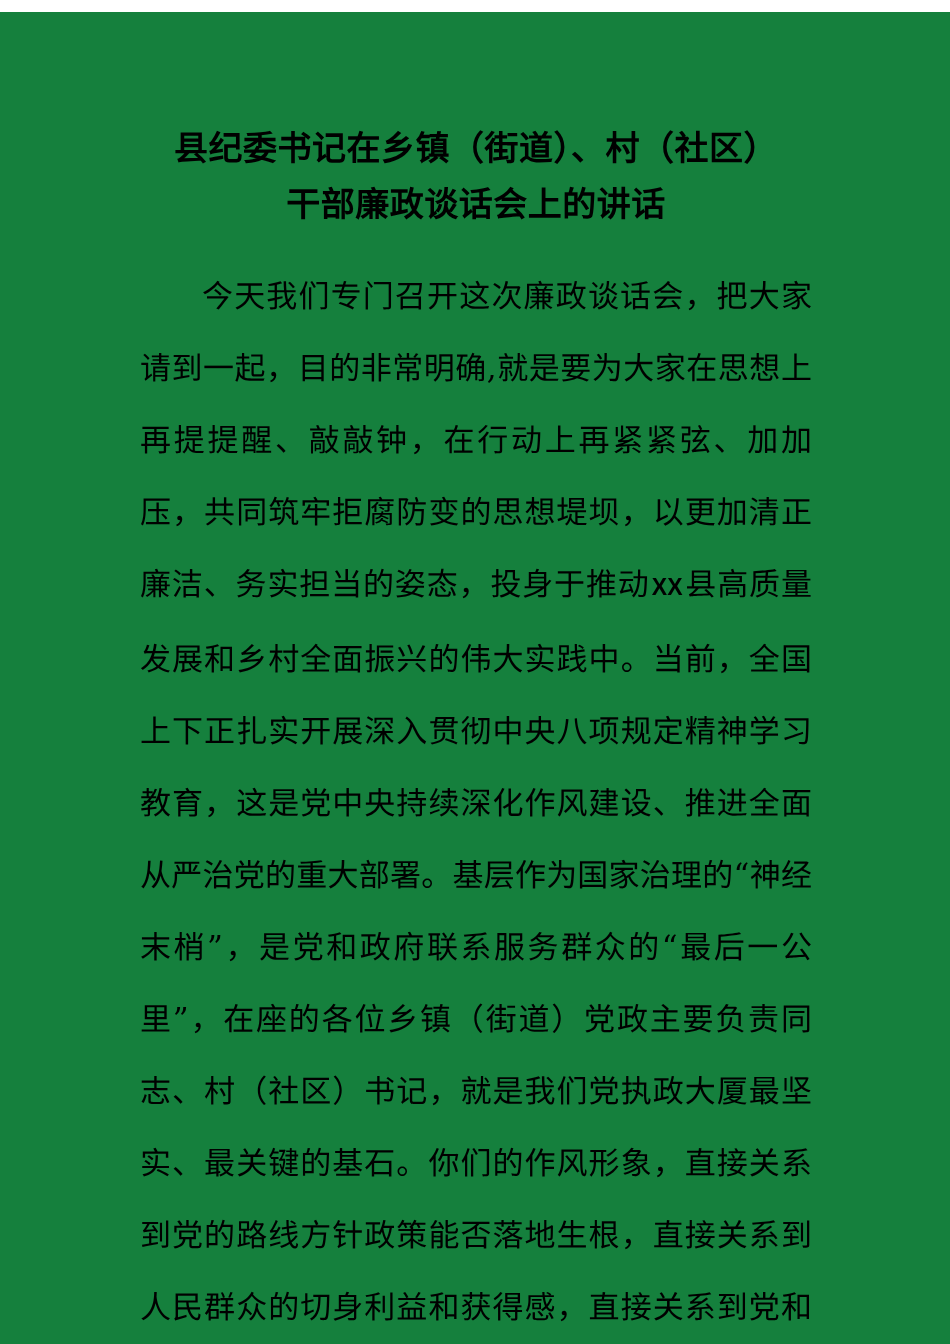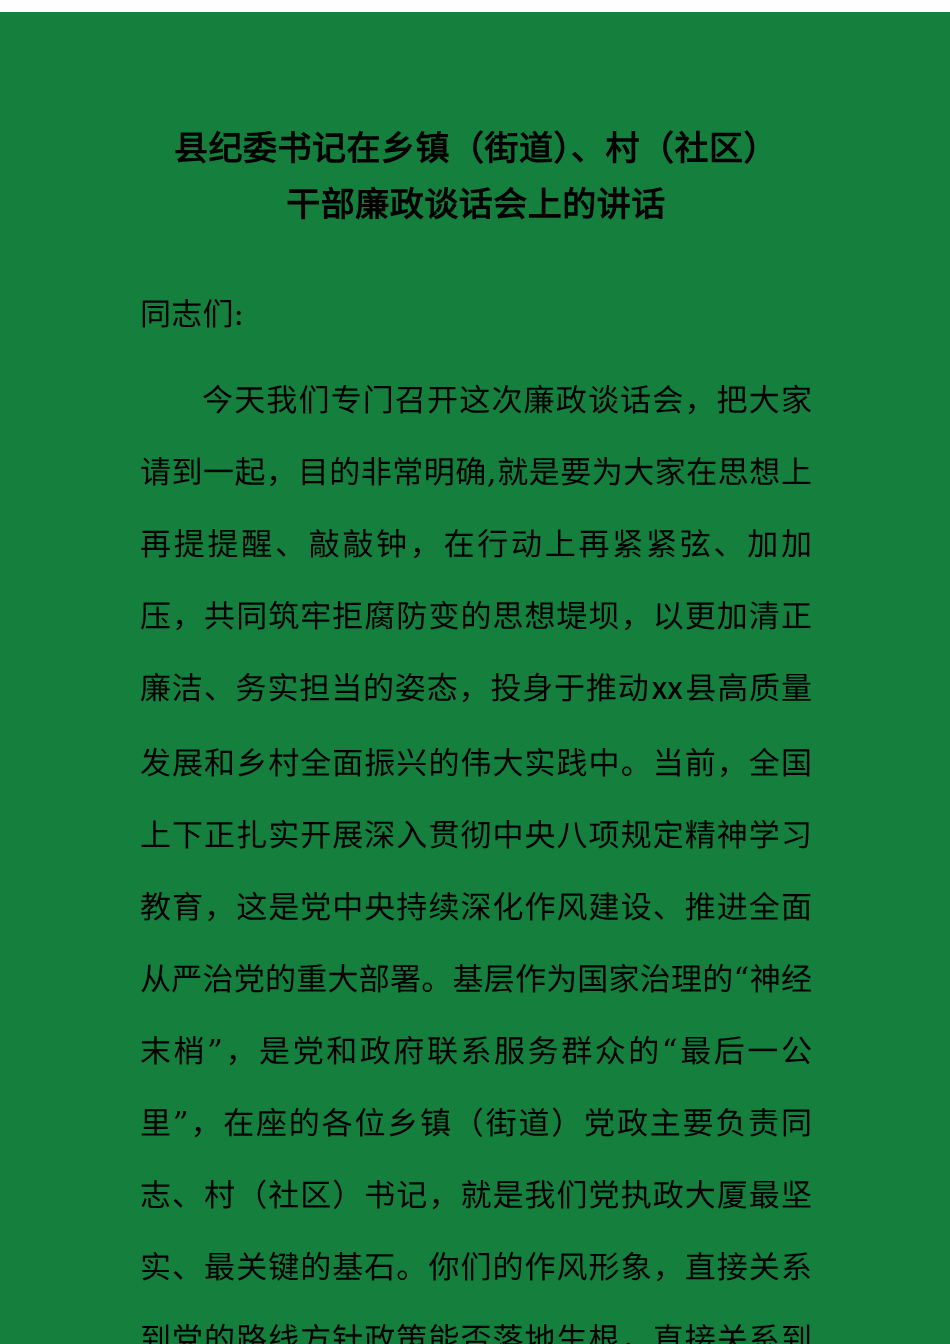--- a/index.html
+++ b/index.html
@@ -72,19 +72,18 @@
 </head>
 <body>
 
 <div class="page">
 
   <div class="doc-body">
 
     <h1 class="doc-title">县纪委书记在乡镇（街道）、村（社区）
 干部廉政谈话会上的讲话</h1>
 
-    <p class="salutation">同志们:</p>
 
     <p class="para indent"><span>今天我们专门召开这次廉政谈话会，把大家请到一起，目的非常明确,就是要为大家在思想上再提提醒、敲敲钟，在行动上再紧紧弦、加加压，共同筑牢拒腐防变的思想堤坝，以更加清正廉洁、务实担当的姿态，投身于推动</span><span class="latin-token">XX</span><span>县高质量发展和乡村全面振兴的伟大实践中。当前，全国上下正扎实开展深入贯彻中央八项规定精神学习教育，这是党中央持续深化作风建设、推进全面从严治党的重大部署。基层作为国家治理的“神经末梢”，是党和政府联系服务群众的“最后一公里”，在座的各位乡镇（街道）党政主要负责同志、村（社区）书记，就是我们党执政大厦最坚实、最关键的基石。你们的作风形象，直接关系到党的路线方针政策能否落地生根，直接关系到人民群众的切身利益和获得感，直接关系到党和政府在基层群众心中的威信。因此，抓好基层干部的廉政建设，意义</span></p>
 
   </div>
 
 </div>
 
 </body></html>

